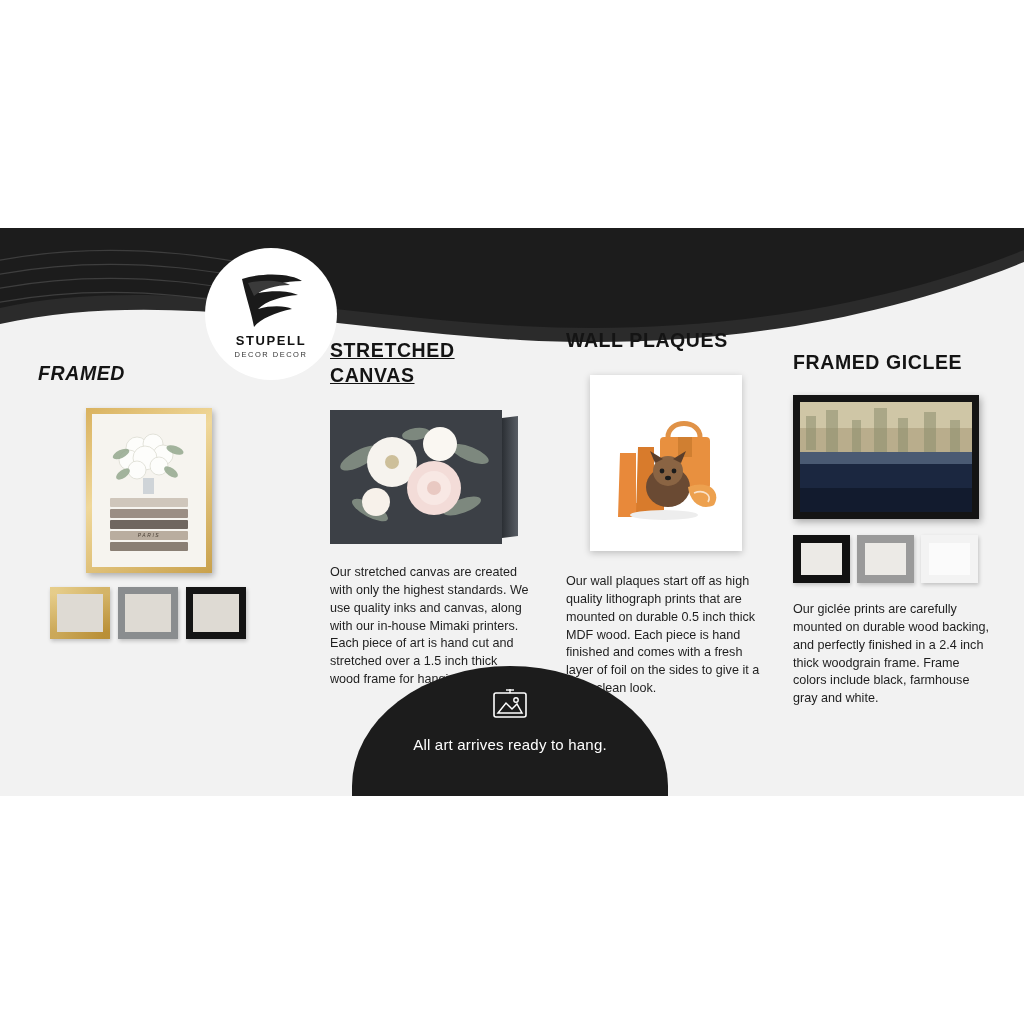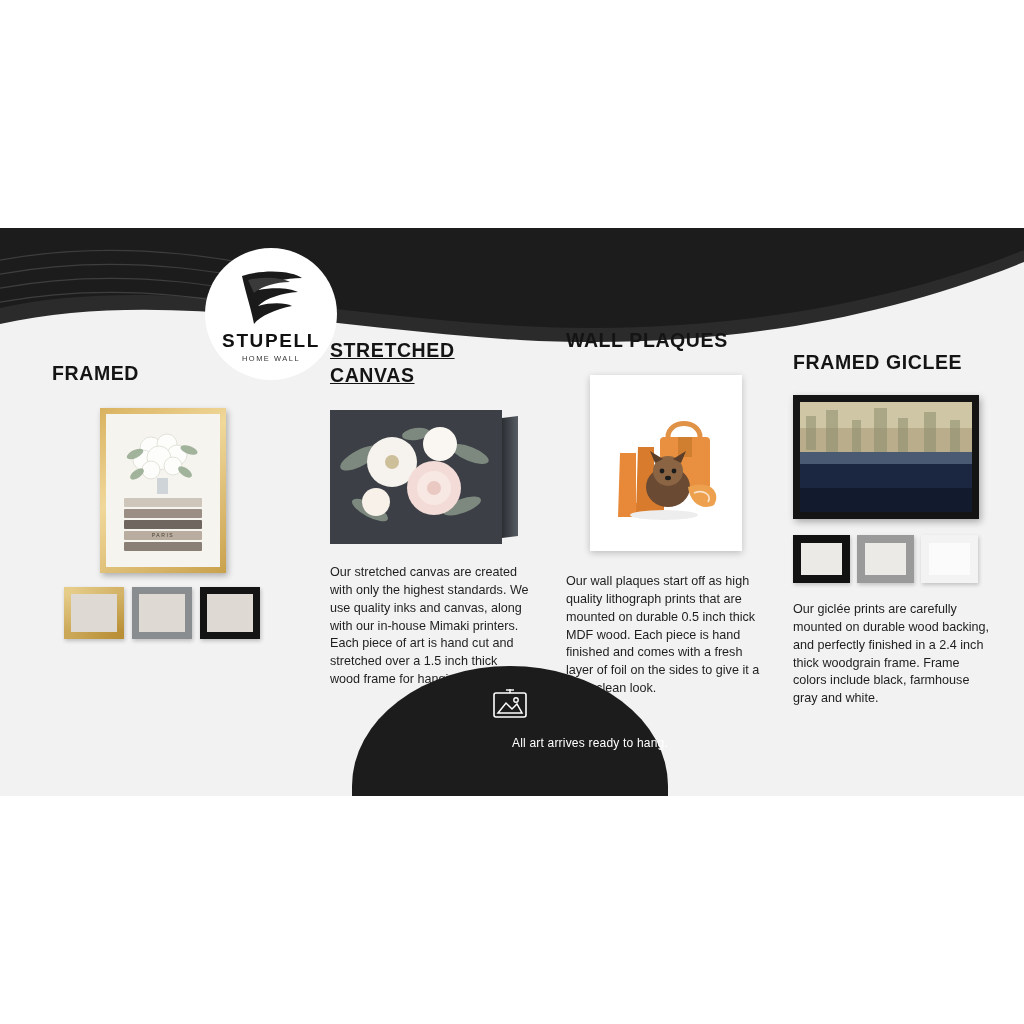--- a/index.html
+++ b/index.html
@@ -47,21 +47,21 @@
     flex-direction: column;
     align-items: center;
     justify-content: center;
   }
   .logo-mark {
     width: 74px;
     height: 62px;
     margin-bottom: 2px;
   }
   .logo-name {
-    font-size: 19px;
+    font-size: 13px;
     letter-spacing: 1.6px;
     font-weight: bold;
     color: #111;
   }
   .logo-sub {
     font-size: 7.5px;
     letter-spacing: 1.5px;
     color: #333;
     margin-top: 2px;
   }
@@ -78,21 +78,21 @@
     line-height: 1.28;
     text-transform: uppercase;
   }
   .col-body {
     color: #1e1e1e;
     font-size: 12.6px;
     line-height: 1.42;
   }
 
   
-  #col1 { left: 52px; top: 133px; width: 250px; }
+  #col1 { left: 38px; top: 133px; width: 250px; font-style: italic; }
   #col1 .col-title { font-size: 19.5px; }
 
   .art1-wrap {
     position: relative;
     width: 126px;
     height: 165px;
     margin: 22px 0 0 48px;
     background: linear-gradient(145deg,#d9b25f,#f0d89a 40%,#c9a14c);
     padding: 6px;
     box-sizing: border-box;
@@ -226,24 +226,23 @@
     width: 316px;
     height: 250px;
     background: #1c1c1c;
     border-radius: 158px 158px 0 0 / 120px 120px 0 0;
     z-index: 5;
     text-align: center;
   }
   .arc-icon { margin-top: 22px; }
   .arc-text {
     color: #ffffff;
-    font-size: 12px;
+    font-size: 15px;
     margin-top: 10px;
     letter-spacing: .2px;
-    text-align: right;
   }
 </style>
 </head>
 <body>
 
 <div id="banner">
 
   <svg class="wave-top" viewBox="0 0 1024 140" preserveAspectRatio="none">
     <path d="M0,0 L1024,0 L1024,34 C870,96 700,122 520,112 C340,102 160,60 0,96 Z" fill="#2b2b2b"></path>
     <path d="M0,0 L1024,0 L1024,22 C880,80 700,108 520,98 C340,88 150,46 0,80 Z" fill="#1c1c1c"></path>
@@ -254,21 +253,21 @@
       <path d="M-10,76 C120,50 250,72 330,100"></path>
     </g>
   </svg>
 
   <div class="logo-circle">
     <svg class="logo-mark" viewBox="0 0 74 62">
       <path d="M8,10 C34,2 60,6 68,12 C52,12 34,16 24,24 C40,21 56,22 64,26 C48,27 32,32 24,40 C38,36 52,37 58,40 C42,43 26,50 20,58 C18,46 12,28 8,10 Z" fill="#1a1a1a"></path>
       <path d="M14,14 C32,10 48,12 56,16 C42,16 28,20 20,27 Z" fill="#3a3a3a"></path>
     </svg>
     <div class="logo-name">STUPELL</div>
-    <div class="logo-sub">HOME WALL</div>
+    <div class="logo-sub">DECOR DECOR</div>
   </div>
 
   <div class="col" id="col1">
     <div class="col-title">
       <span>FRAMED</span><br>
     </div>
 
     <div class="art1-wrap">
       <div class="art1-inner">
         <svg class="bouquet" viewBox="0 0 84 78">

